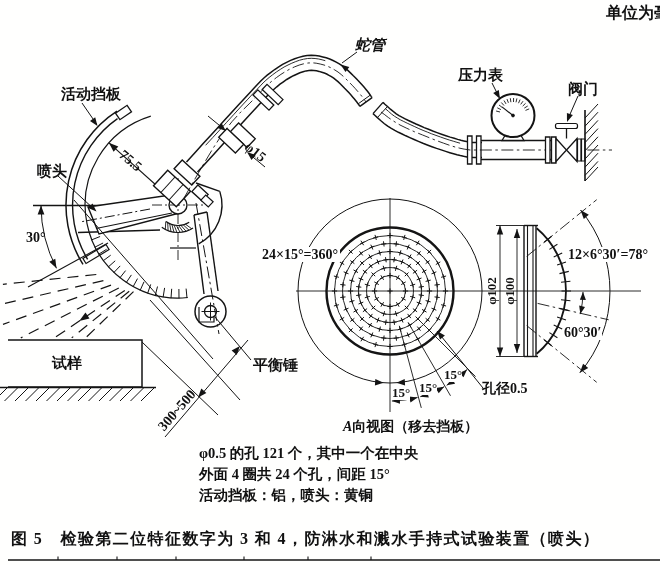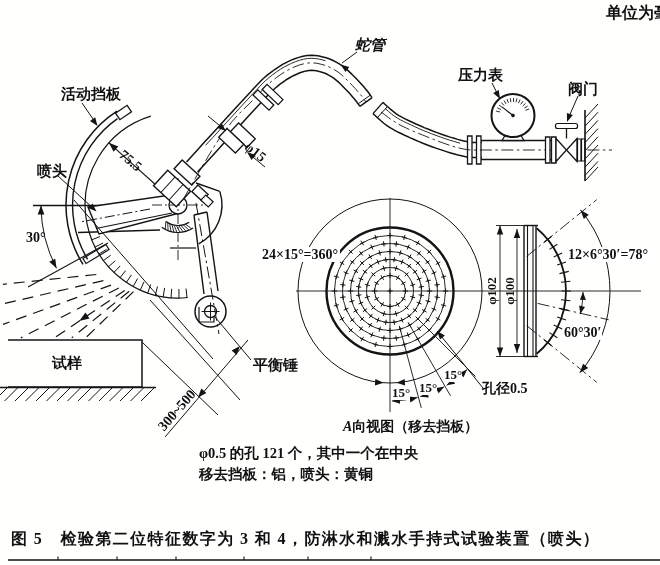--- a/index.html
+++ b/index.html
@@ -219,15 +219,16 @@
 <div class="lab" style="left:260px;top:215px;font-size:14px;background:#fff;padding:0 2px;margin-top:32px;">24×15°=360°</div>
 <div class="lab" style="left:392px;top:386px;font-size:13px;background:#fff;">15°</div>
 <div class="lab" style="left:419px;top:381px;font-size:13px;background:#fff;">15°</div>
 <div class="lab" style="left:444px;top:368px;font-size:13px;background:#fff;">15°</div>
 <div class="lab" style="left:492px;top:291px;font-size:13px;transform:translate(-50%,-50%) rotate(-90deg);">φ102</div>
 <div class="lab" style="left:510px;top:291px;font-size:13px;transform:translate(-50%,-50%) rotate(-90deg);">φ100</div>
 <div class="lab" style="left:567px;top:247px;font-size:14px;background:#fff;padding:0 1px;">12×6°30′=78°</div>
 <div class="lab" style="left:564px;top:325px;font-size:14px;background:#fff;">60°30′</div>
 <div style="position:absolute;left:199px;top:443px;font-size:14.5px;line-height:21px;font-weight:bold;">
     <div class="note-line">φ0.5 的孔 121 个，其中一个在中央</div>
-    <div class="note-line">移去挡板：铝，喷头：黄铜</div>
+    <div class="note-line">外面 4 圈共 24 个孔，间距 15°</div>
+    <div class="note-line">活动挡板：铝，喷头：黄铜</div>
   </div>
 <div style="position:absolute;left:11px;top:529px;font-size:16px;font-weight:bold;letter-spacing:1.4px;white-space:nowrap;">图 5　检验第二位特征数字为 3 和 4，防淋水和溅水手持式试验装置（喷头）</div>
 
 </body></html>

